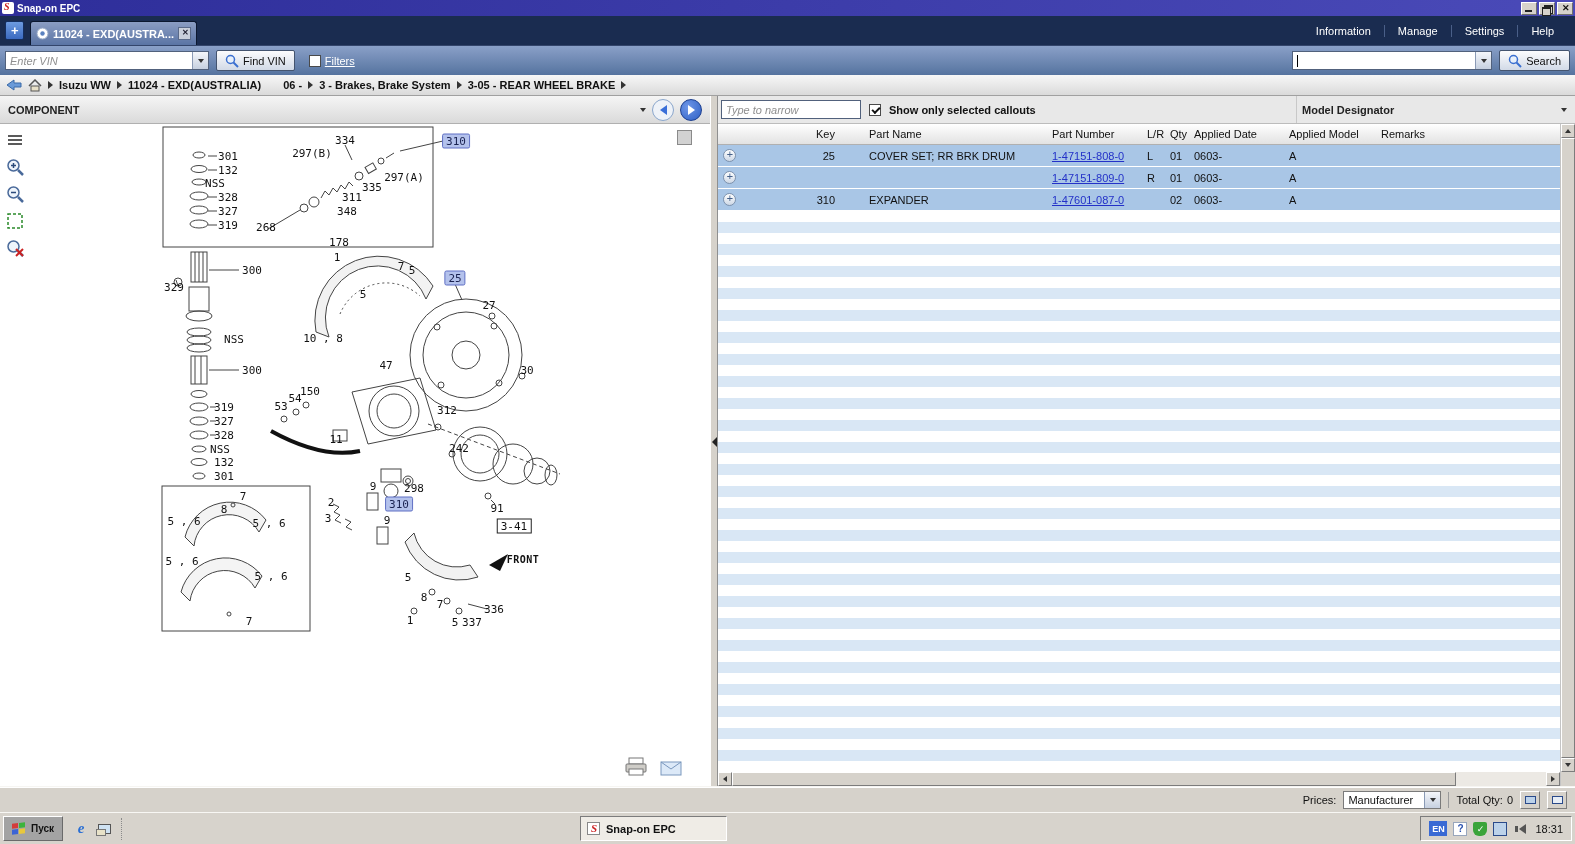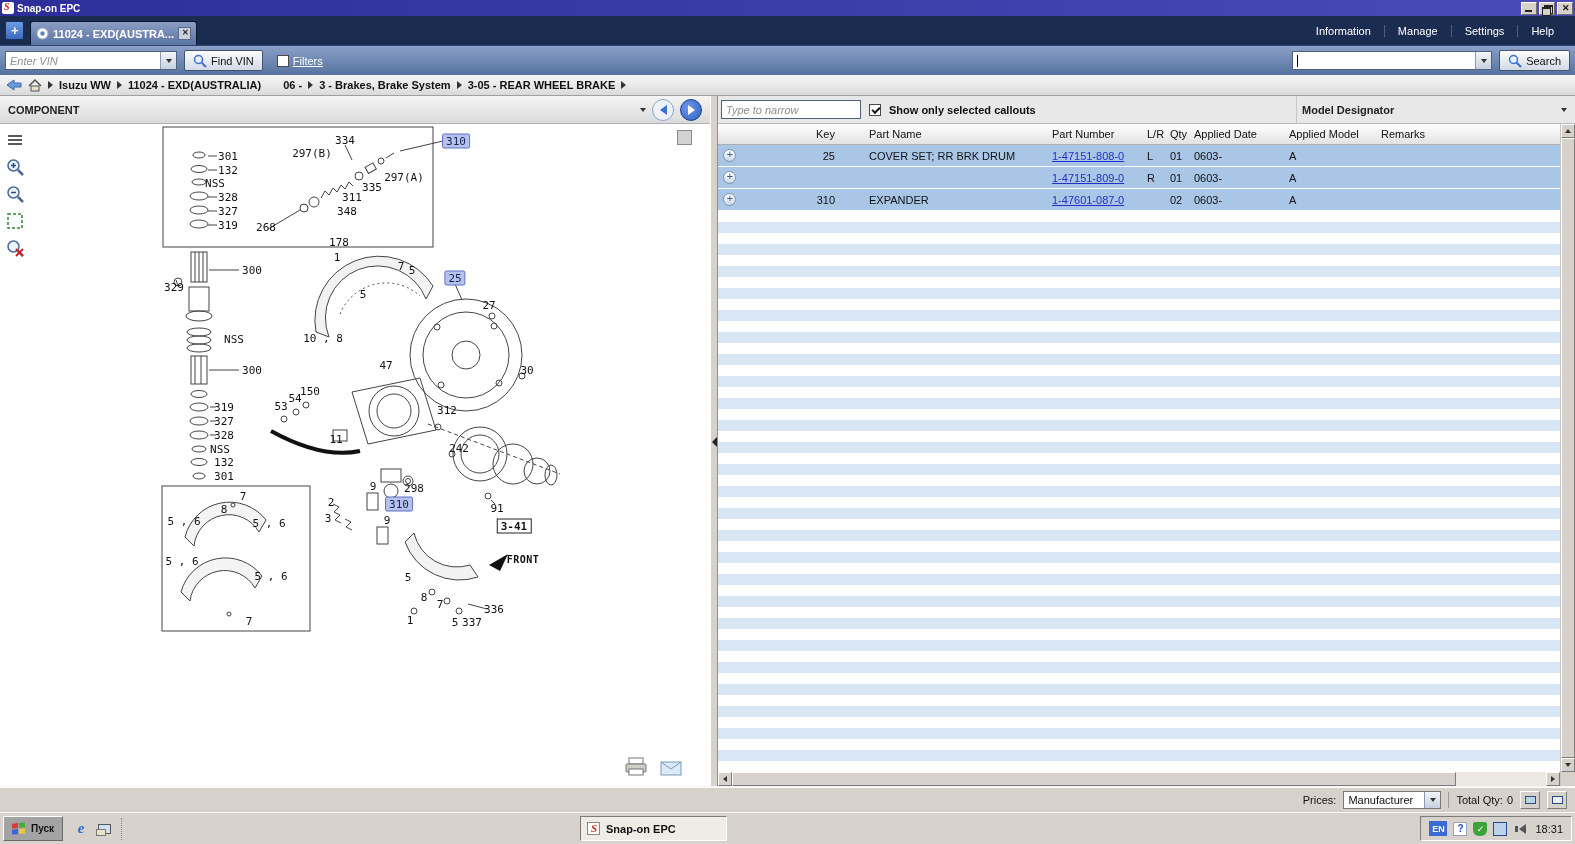--- a/index.html
+++ b/index.html
@@ -38,21 +38,21 @@
   .app-menu .menu-item + .menu-item { border-left:1px solid #4a5f88; }
 
   
   .toolbar { height:30px; background:linear-gradient(#8aa0c8,#55739f); border-top:1px solid #33456b;
     display:flex; align-items:center; padding:0 5px; flex:0 0 auto; }
   .fake-input { background:#fff; border:1px solid #51617c; height:19px; display:flex; align-items:center; padding-left:4px; }
   .placeholder { color:#8f8f8f; font-style:italic; flex:1; overflow:hidden; white-space:nowrap; }
   .combo-btn { width:16px; height:17px; margin-left:auto; background:linear-gradient(#f4f6fa,#c6d0e0);
     border-left:1px solid #8a9ab5; display:flex; align-items:center; justify-content:center; flex:0 0 auto; }
   .arrow-down { width:0; height:0; border-left:3px solid transparent; border-right:3px solid transparent; border-top:4px solid #333; }
-  .vin-combo { width:172px;gap:9px; }
+  .vin-combo { width:204px;gap:9px; }
   .btn { height:21px; background:linear-gradient(#fcfcfd,#d2dae7); border:1px solid #44546f; border-radius:2px;
     display:flex; align-items:center; gap:4px; padding:0 8px; color:#111; margin-left:7px; }
   .chk { width:12px; height:12px; background:#fff; border:1px solid #4a4a4a; position:relative; flex:0 0 auto; }
   .chk.checked::before { content:""; position:absolute; left:2px; top:2px; width:6px; height:3px;
     border-left:2px solid #111; border-bottom:2px solid #111; transform:rotate(-45deg); }
   .filters-label { color:#fff; text-decoration:underline; margin-left:4px; }
   .toolbar .spacer { flex:1; }
   .search-combo { width:200px; }
   .caret { width:1px; height:12px; background:#000; }
 
@@ -77,21 +77,21 @@
 
   .diagram { position:relative; flex:1; background:#fff; overflow:hidden; }
   .diagram-tools { position:absolute; left:4px; top:6px; display:flex; flex-direction:column; gap:7px; align-items:center; z-index:5; }
   .tool { width:22px; height:20px; display:flex; align-items:center; justify-content:center; }
   .overview-box { position:absolute; top:6px; right:18px; width:15px; height:15px; background:#d2d2d2; border:1px solid #8a8a8a; z-index:5; }
   .print-area { position:absolute; bottom:8px; right:28px; display:flex; gap:12px; align-items:flex-end; z-index:5; }
 
   .callout { position:absolute; transform:translate(-50%,-50%); font-family:"DejaVu Sans Mono",monospace;
     font-size:11px; color:#111; white-space:nowrap; z-index:3; line-height:13px; }
   .callout.h { background:#b4c2ec; border:1px solid #5f6fc4; border-radius:2px; padding:0 3px; color:#1a2250; }
-  .callout.b { background:#fff; border:1px solid #222; padding:0 3px;font-weight:bold; }
+  .callout.b { background:#fff; border:1px solid #222; padding:0 3px; }
   .callout.f { font-size:10px; font-weight:bold; letter-spacing:0.5px; }
 
   .splitter { width:8px; flex:0 0 auto; background:#d6d2cb; border-left:1px solid #fff; border-right:1px solid #8f8f8f; position:relative; }
   .splitter-handle { position:absolute; top:341px; left:1px; width:0; height:0;
     border-top:5px solid transparent; border-bottom:5px solid transparent; border-right:5px solid #222; }
 
   
   .right-panel { flex:1; display:flex; flex-direction:column; background:#fff; min-width:0; }
   .filter-bar { height:28px; background:#e8e8e8; border-bottom:1px solid #bcbcbc; display:flex; align-items:center;
     padding:0 3px; gap:8px; flex:0 0 auto; }

